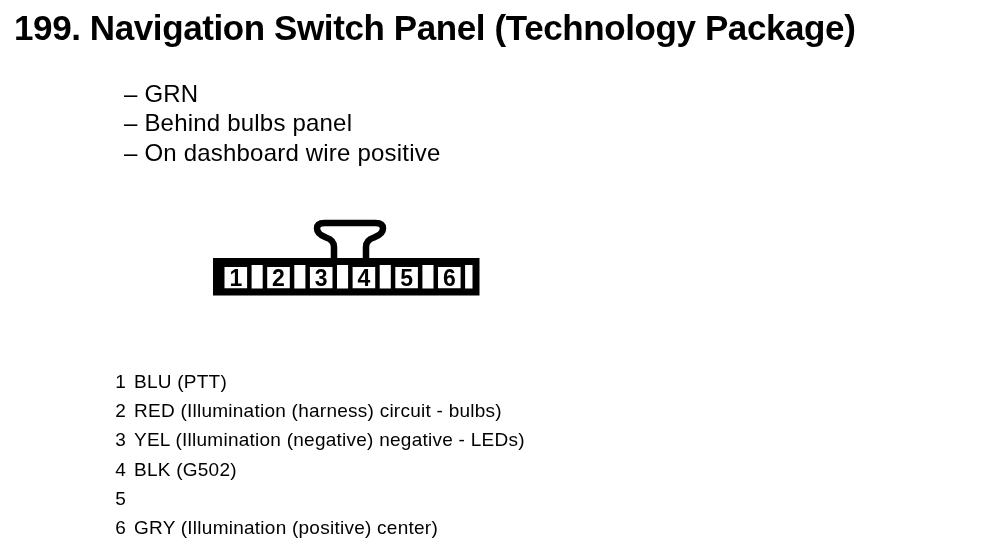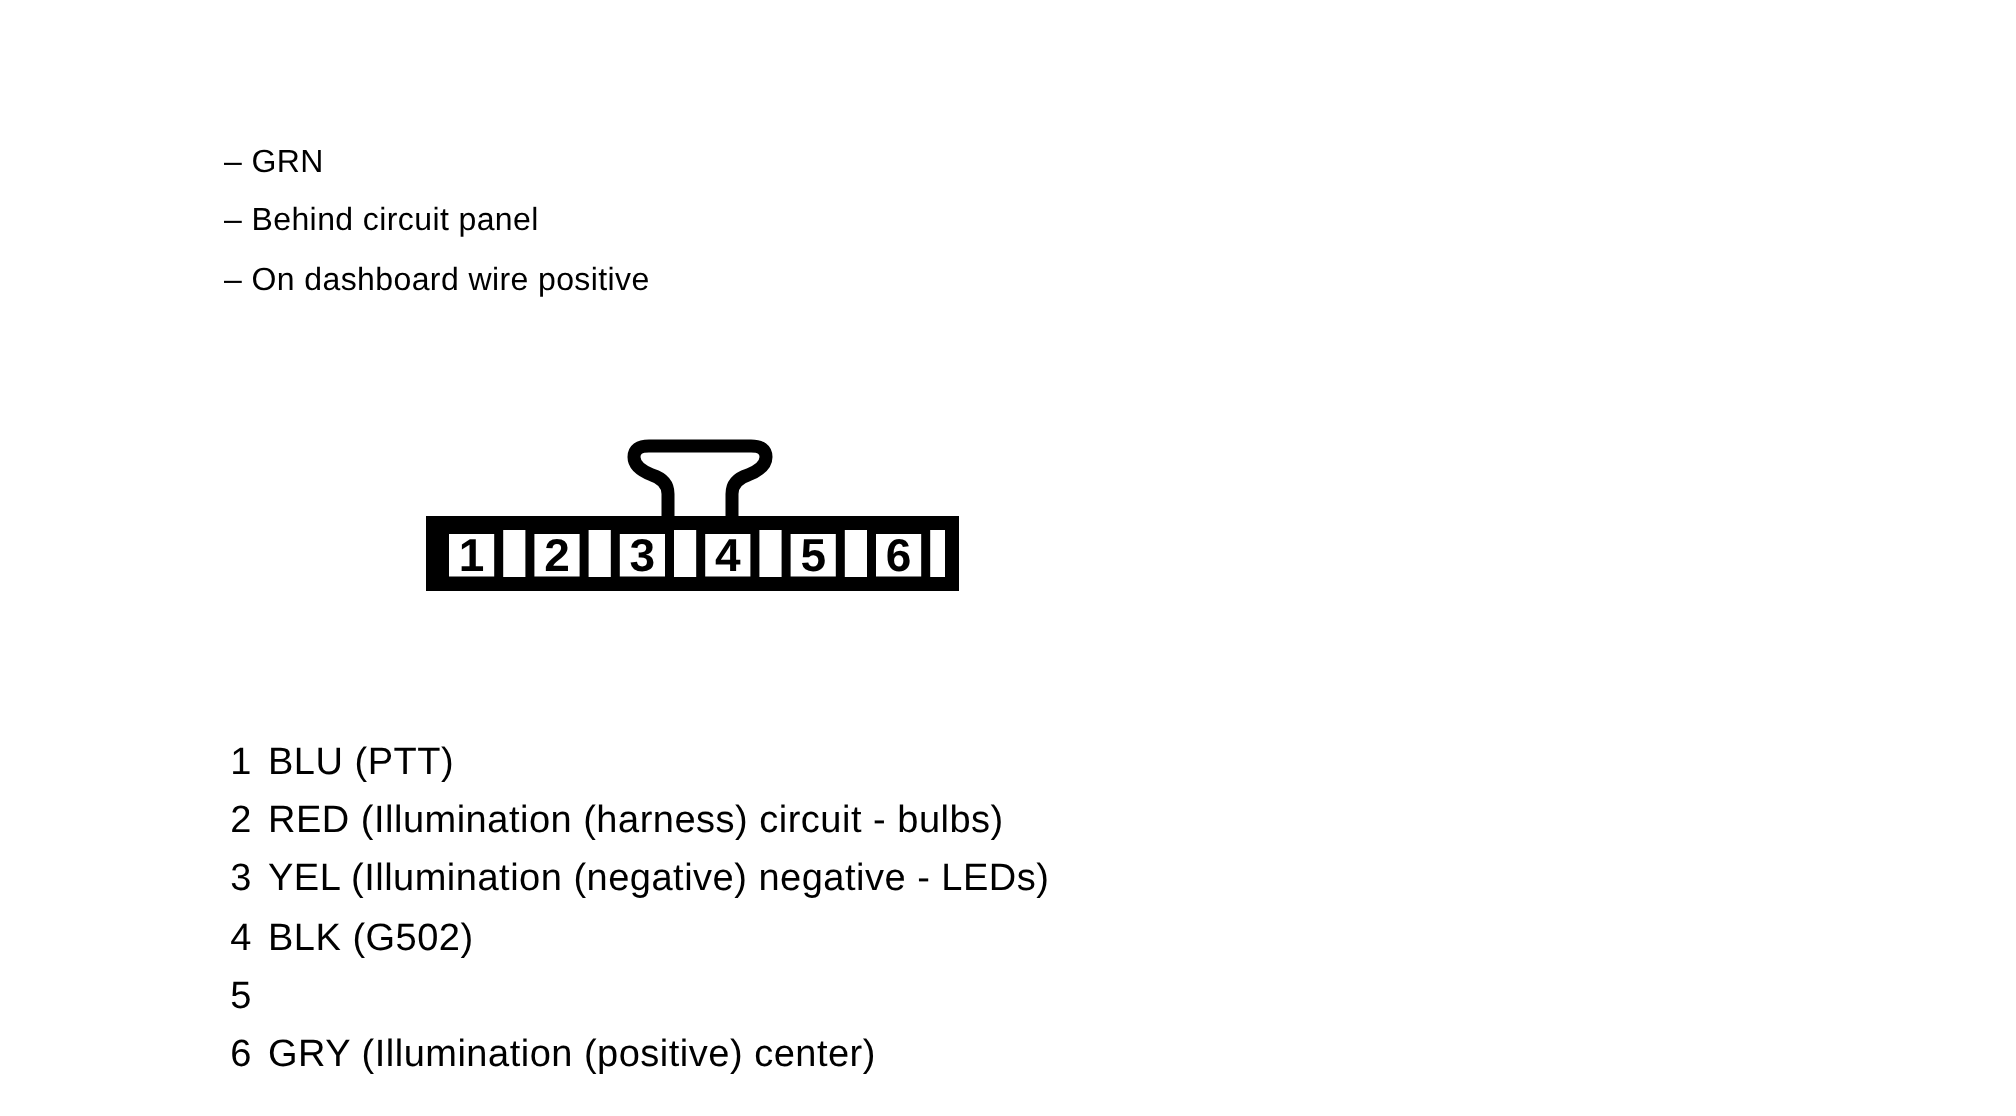--- a/index.html
+++ b/index.html
@@ -27,24 +27,24 @@
     margin: 0;
     font-size: 35px;
     font-weight: bold;
     letter-spacing: -0.4px;
     white-space: nowrap;
   }
   .notes {
     position: absolute;
     left: 108px;
     top: 63px;
-    margin: 4px;
+    margin: 16px;
     padding: 0;
     list-style: none;
-    font-size: 16px;
+    font-size: 24px;
     line-height: 29.4px;
     letter-spacing: 0.2px;
     white-space: nowrap;
   }
   .connector {
     position: absolute;
     left: 206px;
     top: 218px;
     width: 280px;
     height: 80px;
@@ -82,24 +82,25 @@
     text-align: right;
     margin-right: 8px;
     flex: 0 0 auto;
   }
 </style>
 </head>
 <body>
 
 <div class="page">
 
+  <h1 class="page-title">199. Navigation Switch Panel (Technology Package)</h1>
 
   <ul class="notes">
     <li>– GRN</li>
-    <li>– Behind circuit panel</li>
+    <li>– Behind bulbs panel</li>
     <li>– On dashboard wire positive</li>
   </ul>
 
   <div class="connector">
     <svg viewBox="0 0 280 80">
 
       <path d="M 128 46 V 29 Q 128 22 120 19.5 Q 111 16 111 10.5 Q 111 5 118.5 5 H 169.5 Q 177 5 177 10.5 Q 177 16 168 19.5 Q 160 22 160 29 V 46" fill="#ffffff" stroke="#000000" stroke-width="6.5"></path>
 
       <rect x="10.5" y="43.5" width="259.5" height="30.5" fill="#ffffff" stroke="#000000" stroke-width="7"></rect>
 

